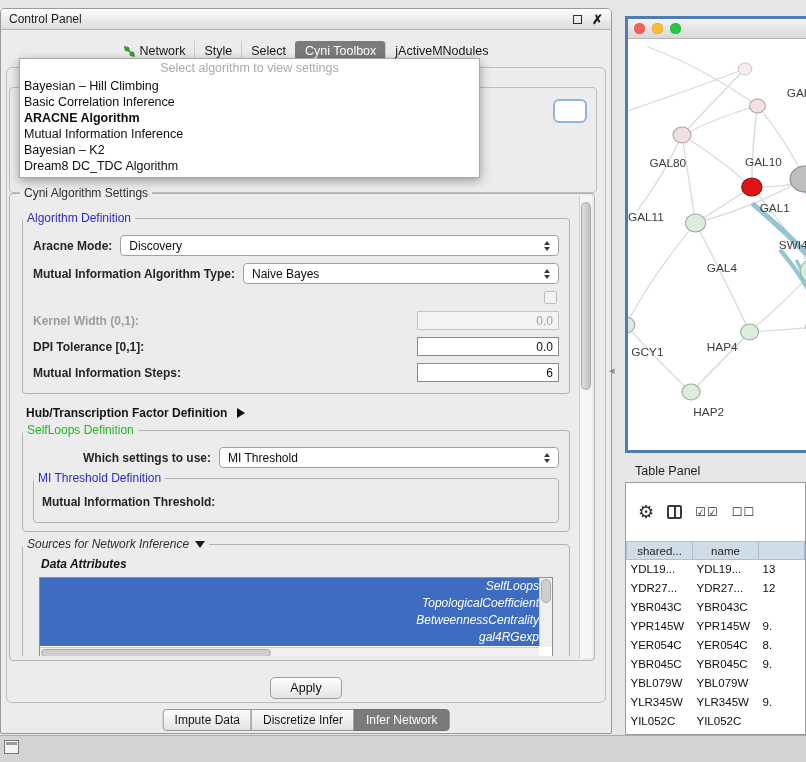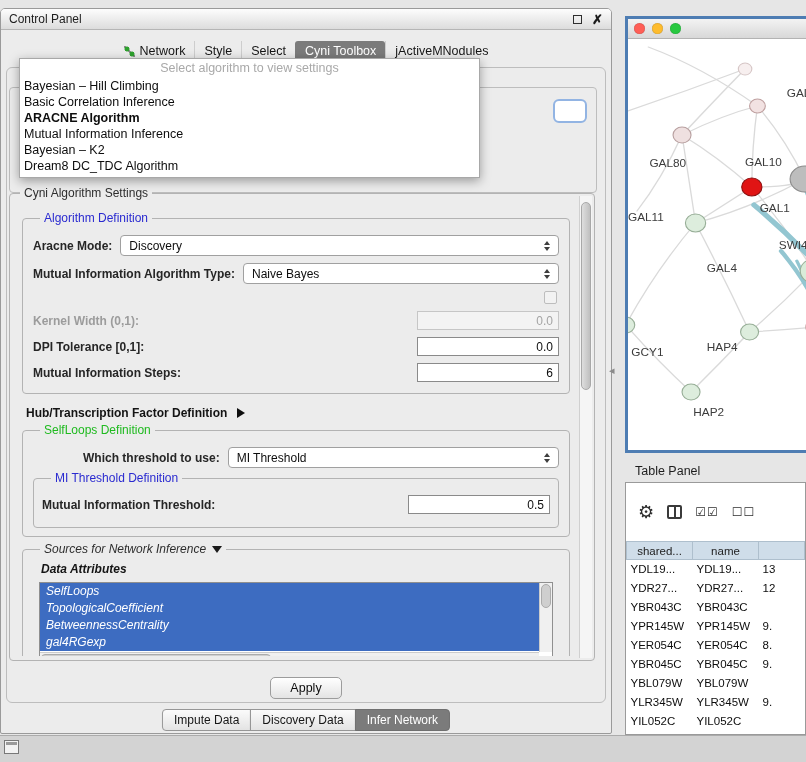--- a/index.html
+++ b/index.html
@@ -43,21 +43,21 @@
   
   .settings-group{position:absolute;left:8px;top:184px;width:586px;height:468px;border:1px solid #b3b3b3;border-radius:4px;z-index:5;background:#ececec;}
   .group-label{position:absolute;top:-8px;left:10px;background:#ececec;padding:0 4px;font-size:12px;color:#2e2e2e;white-space:nowrap;}
   .group-label.blue{color:var(--title-blue);}
   .group-label.green{color:var(--title-green);}
   .settings-scrollbar{position:absolute;top:2px;right:2px;bottom:2px;width:13px;background:#f5f5f5;border-left:1px solid #d0d0d0;}
   .settings-thumb{position:absolute;top:6px;left:1px;width:10px;height:188px;background:linear-gradient(90deg,#dedede,#bfbfbf);border:1px solid #a8a8a8;border-radius:6px;}
   .settings-content{position:absolute;left:12px;right:24px;top:16px;bottom:4px;overflow:hidden;}
 
   .groupbox{position:relative;border:1px solid #b3b3b3;border-radius:4px;}
-  .groupbox .group-label{top:-8px;left:17px;}
+  .groupbox .group-label{top:-8px;left:0;}
   .algo{margin-top:8px;padding:16px 10px 4px;}
   .form-row{display:flex;align-items:center;margin-bottom:7px;}
   .form-row label{font-weight:bold;font-size:12px;color:#262626;white-space:nowrap;}
   .form-row label.dis{color:#9c9c9c;}
   .combo{flex:1;margin-left:8px;height:21px;background:#fff;border:1px solid #a0a0a0;border-radius:4px;display:flex;align-items:center;padding:0 4px 0 8px;font-size:12px;color:#0d0d0d;}
   .stepper{margin-left:auto;display:flex;flex-direction:column;align-items:center;justify-content:center;gap:2px;width:14px;}
   .stepper i{display:block;width:0;height:0;border-left:3.5px solid transparent;border-right:3.5px solid transparent;}
   .stepper .up{border-bottom:4px solid #3e3e3e;}
   .stepper .dn{border-top:4px solid #3e3e3e;}
   .field{margin-left:auto;width:142px;height:19px;border:1px solid #8a8a8a;background:#fff;font-size:12px;color:#0d0d0d;display:flex;align-items:center;justify-content:flex-end;padding:0 5px;}
@@ -70,21 +70,21 @@
 
   .threshold{padding:16px 10px 8px;}
   .row-indent{padding-left:50px;}
   .mi{margin-top:10px;padding:16px 8px 6px;}
 
   .sources{margin-top:12px;padding:10px 16px 6px;font-style:italic;}
   .sources > .group-label{display:flex;align-items:center;}
   .attr-label{font-weight:bold;font-size:12px;margin:2px 0 6px 2px;color:#141414;}
   .attr-list{position:relative;border:1px solid #8f8f8f;background:#fff;height:82px;overflow:hidden;}
   .attr-list ul{list-style:none;margin-right:13px;}
-  .attr-item{height:17px;line-height:17px;padding-left:6px;font-size:12px;color:#0d0d0d;white-space:nowrap;}
+  .attr-item{height:17px;line-height:17px;padding-left:6px;font-size:12px;color:#0d0d0d;white-space:nowrap;text-align:right;}
   .attr-item.selected{background:var(--selection-blue);color:#fff;}
   .v-sb{position:absolute;top:0;right:0;bottom:11px;width:13px;background:#f0f0f0;border-left:1px solid #cbcbcb;}
   .v-thumb{position:absolute;top:1px;left:1px;width:10px;height:24px;background:#cfcfcf;border:1px solid #ababab;border-radius:5px;}
   .h-sb{position:absolute;left:0;right:13px;bottom:0;height:11px;background:#f0f0f0;border-top:1px solid #cbcbcb;}
   .h-thumb{position:absolute;left:1px;top:1px;height:8px;width:46%;background:#cfcfcf;border:1px solid #ababab;border-radius:4px;}
 
   .apply-btn{position:absolute;left:50%;top:668px;transform:translateX(-50%);width:72px;height:22px;border:1px solid #9c9c9c;border-radius:5px;background:linear-gradient(#ffffff,#e4e4e4);font-family:inherit;font-size:12.5px;color:#0d0d0d;z-index:6;}
   .bottom-tabs{position:absolute;left:50%;top:700px;transform:translateX(-50%);display:flex;z-index:6;}
   .btab{padding:3px 11px;font-size:12px;color:#161616;border:1px solid #969696;background:linear-gradient(#fbfbfb,#e3e3e3);margin-left:-1px;white-space:nowrap;}
   .btab:first-child{border-radius:4px 0 0 4px;margin-left:0;}
@@ -223,35 +223,34 @@
 
       <div class="hub-row">
         <span>Hub/Transcription Factor Definition</span>
         <span class="tri-right"></span>
       </div>
 
       <div class="groupbox threshold">
         <span class="group-label green">SelfLoops Definition</span>
 
         <div class="form-row row-indent">
-          <label>Which threshold to use:</label>
+          <label>Which settings to use:</label>
           <div class="combo">
             <span>MI Threshold</span>
             <span class="stepper">
                 <i class="up"></i>
                 <i class="dn"></i>
               </span>
           </div>
         </div>
 
         <div class="groupbox mi">
           <span class="group-label blue">MI Threshold Definition</span>
           <div class="form-row">
             <label>Mutual Information Threshold:</label>
-            <div class="field">0.5</div>
           </div>
         </div>
       </div>
 
       <div class="groupbox sources">
         <span class="group-label">
           <span>Sources for Network Inference</span>
           <span class="tri-down"></span>
         </span>
         <div class="attr-label">Data Attributes</div>
@@ -270,21 +269,21 @@
             </div>
         </div>
       </div>
 
     </div>
   </div>
 
   <button class="apply-btn">Apply</button>
   <div class="bottom-tabs">
       <div class="btab">Impute Data</div>
-      <div class="btab">Discovery Data</div>
+      <div class="btab">Discretize Infer</div>
       <div class="btab active">Infer Network</div>
     </div>
 </div>
 
 <div class="splitter-arrow">◂</div>
 
 <div class="network-window">
   <div class="net-titlebar">
     <span class="traffic red"></span>
     <span class="traffic yellow"></span>

